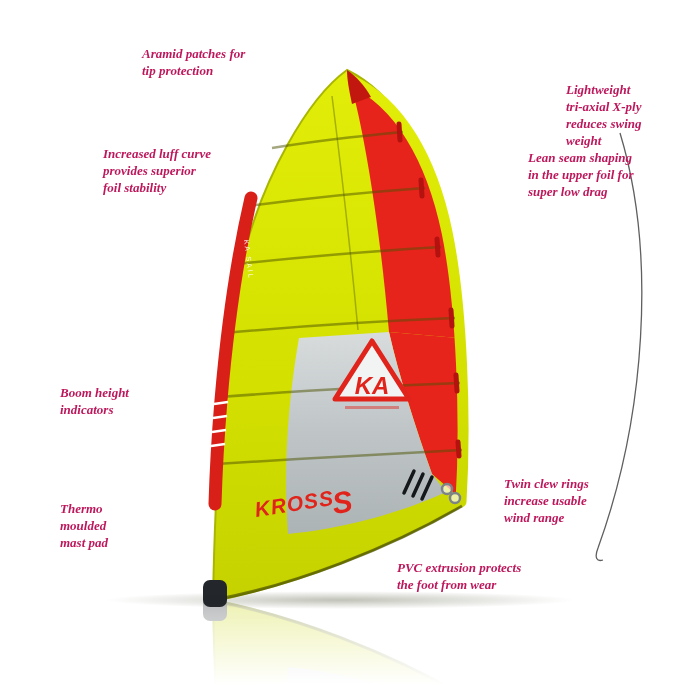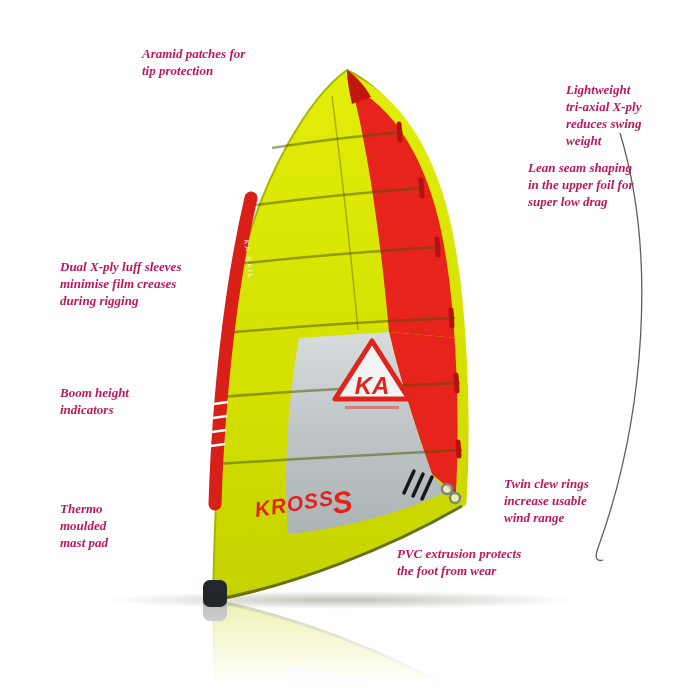--- a/index.html
+++ b/index.html
@@ -13,25 +13,25 @@
     font:italic 700 13px/1.3 "Liberation Serif",serif;
     color:#be185d;
     white-space:pre-line;
   }
   #ann-aramid{left:142px;top:46px;}
   #ann-luffcurve{left:103px;top:146px;}
   #ann-sleeves{left:60px;top:259px;}
   #ann-boom{left:60px;top:385px;}
   #ann-mastpad{left:60px;top:501px;}
   #ann-lightweight{left:566px;top:50px;margin-top:32px;}
-  #ann-leanseam{left:528px;top:160px;}
+  #ann-leanseam{left:528px;top:150px;}
   #ann-generous{left:536px;top:246px;}
   #ann-monofilm{left:515px;top:346px;}
   #ann-clewrings{left:504px;top:476px;}
-  #ann-pvc{left:397px;top:546px;font-style:italic;}
+  #ann-pvc{left:397px;top:560px;font-style:italic;}
 </style>
 </head>
 <body>
 
 <div class="stage">
 
   <svg width="700" height="700" viewBox="0 0 700 700" xmlns="http://www.w3.org/2000/svg" xmlns:xlink="http://www.w3.org/1999/xlink">
     <defs>
       <linearGradient id="bodyGrad" x1="0" y1="70" x2="0" y2="600" gradientUnits="userSpaceOnUse">
         <stop offset="0" stop-color="#e2ee08"></stop>
@@ -134,23 +134,23 @@
       <g transform="translate(0,1201) scale(1,-1)">
         <use href="#sail-art" xlink:href="#sail-art"></use>
       </g>
     </g>
 
     <path d="M620,133 C657,255 645,418 598,548 C594,558 597,562 603,560" fill="none" stroke="#5f5f5f" stroke-width="1.3"></path>
   </svg>
 
   <div class="ann" id="ann-aramid">Aramid patches for
 tip protection</div>
-  <div class="ann" id="ann-sleeves">Dual X-ply luff sleeves
-minimise film creases
-during rigging</div>
+  <div class="ann" id="ann-luffcurve">Increased luff curve
+provides superior
+foil stability</div>
   <div class="ann" id="ann-boom">Boom height
 indicators</div>
   <div class="ann" id="ann-mastpad">Thermo
 moulded
 mast pad</div>
   <div class="ann" id="ann-lightweight">Lightweight
 tri-axial X-ply
 reduces swing
 weight</div>
   <div class="ann" id="ann-leanseam">Lean seam shaping

